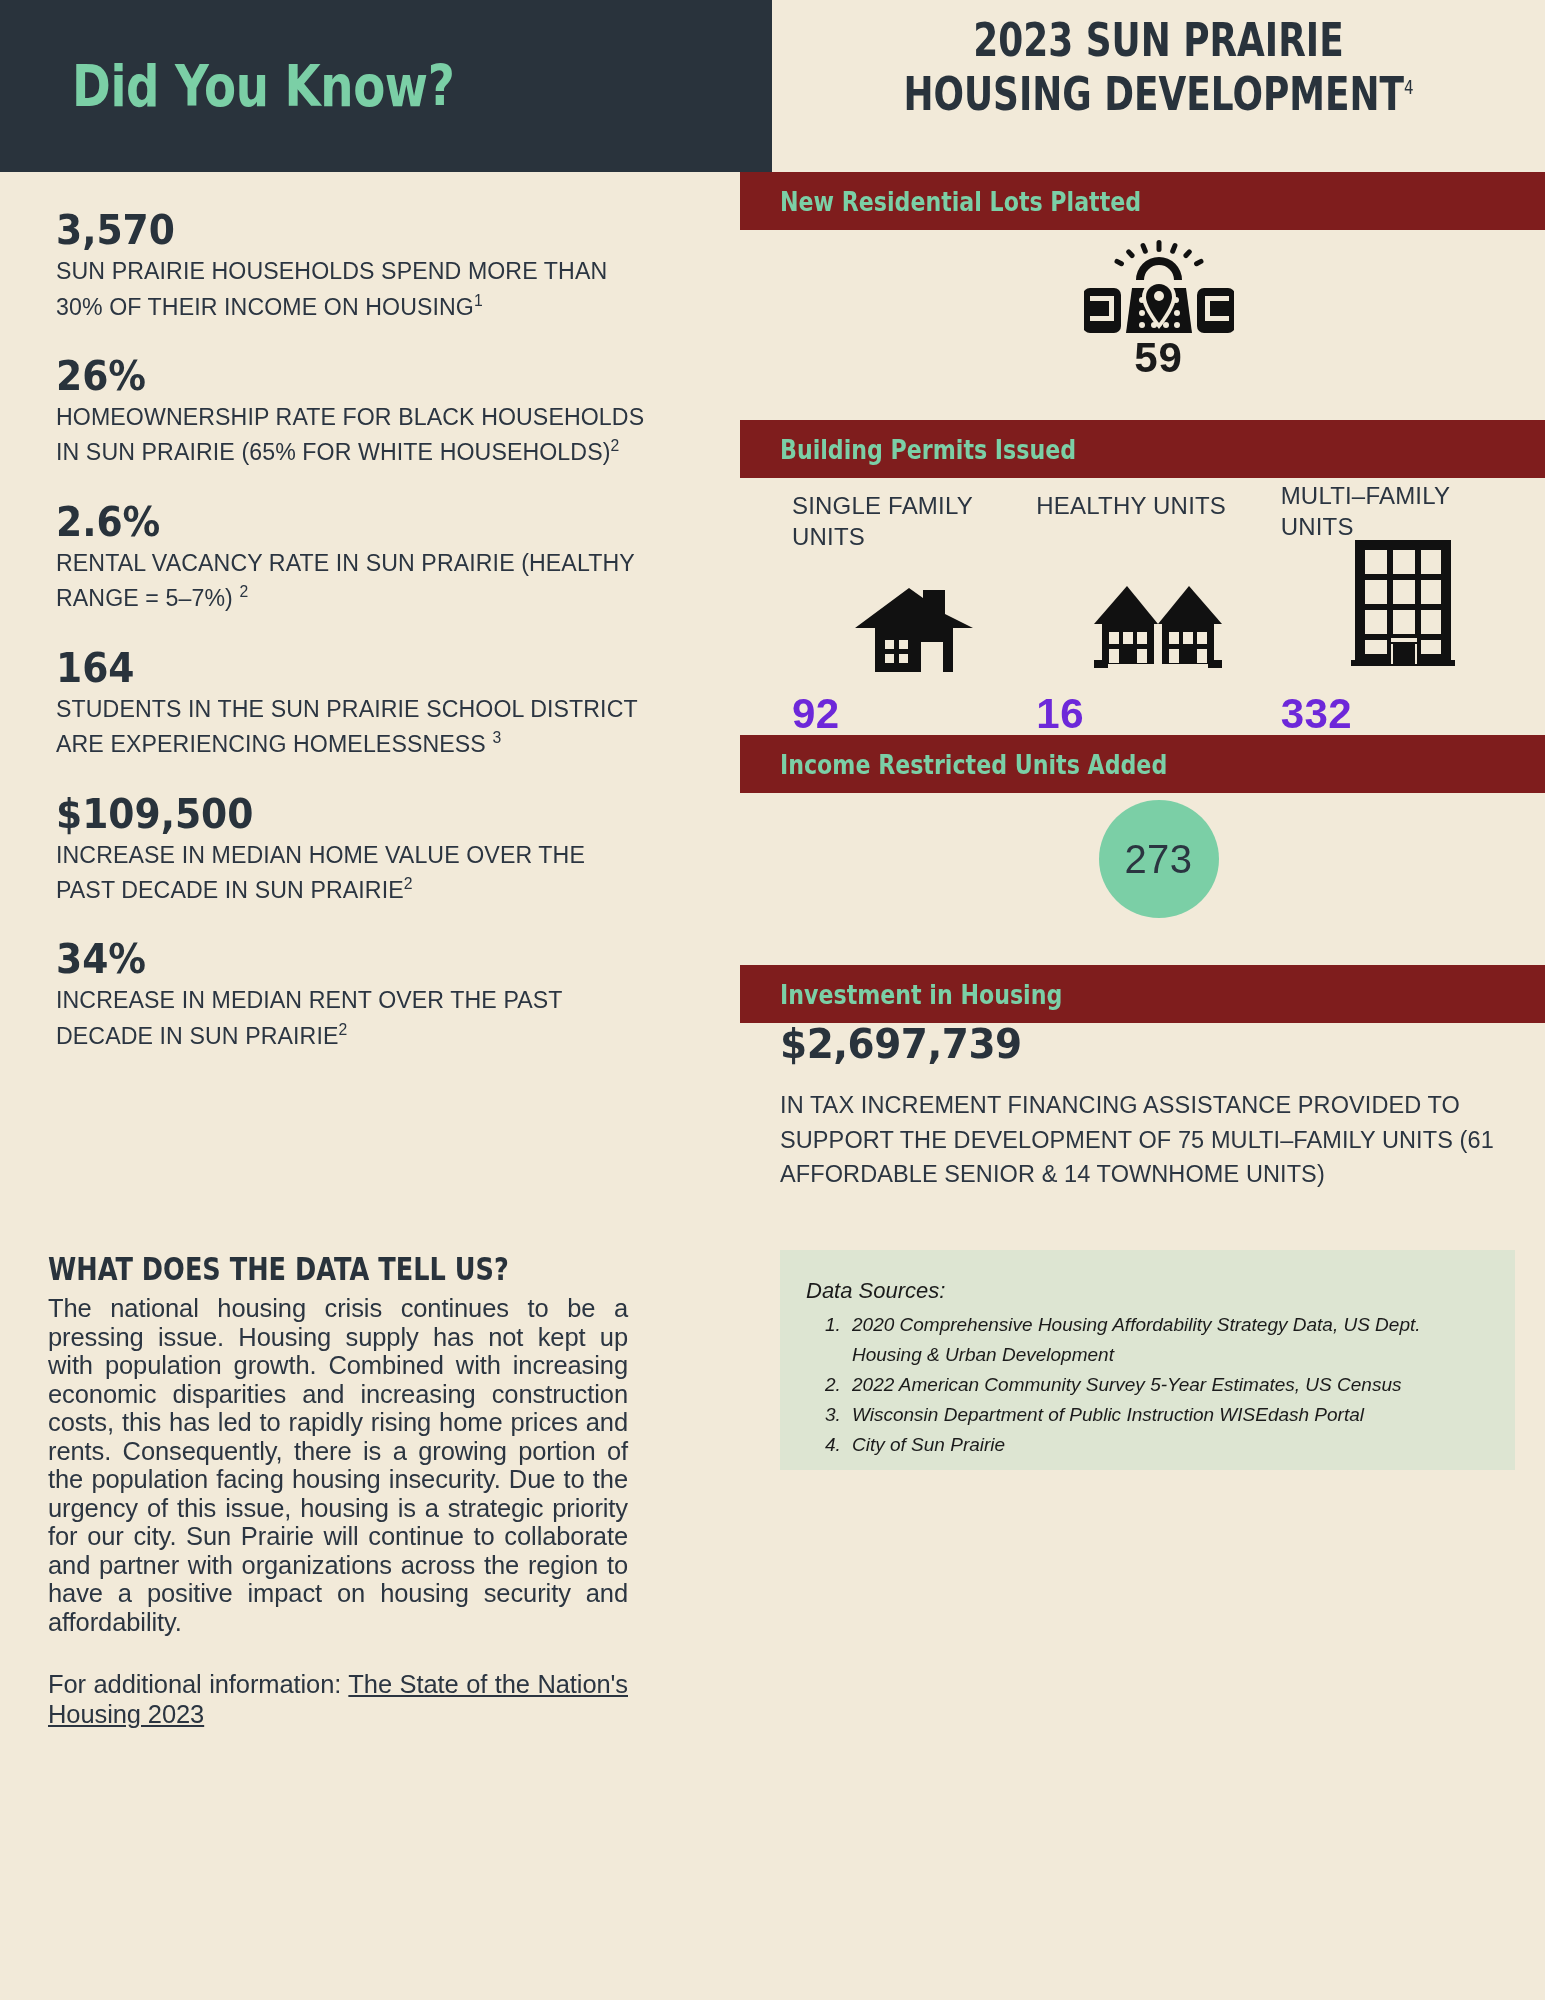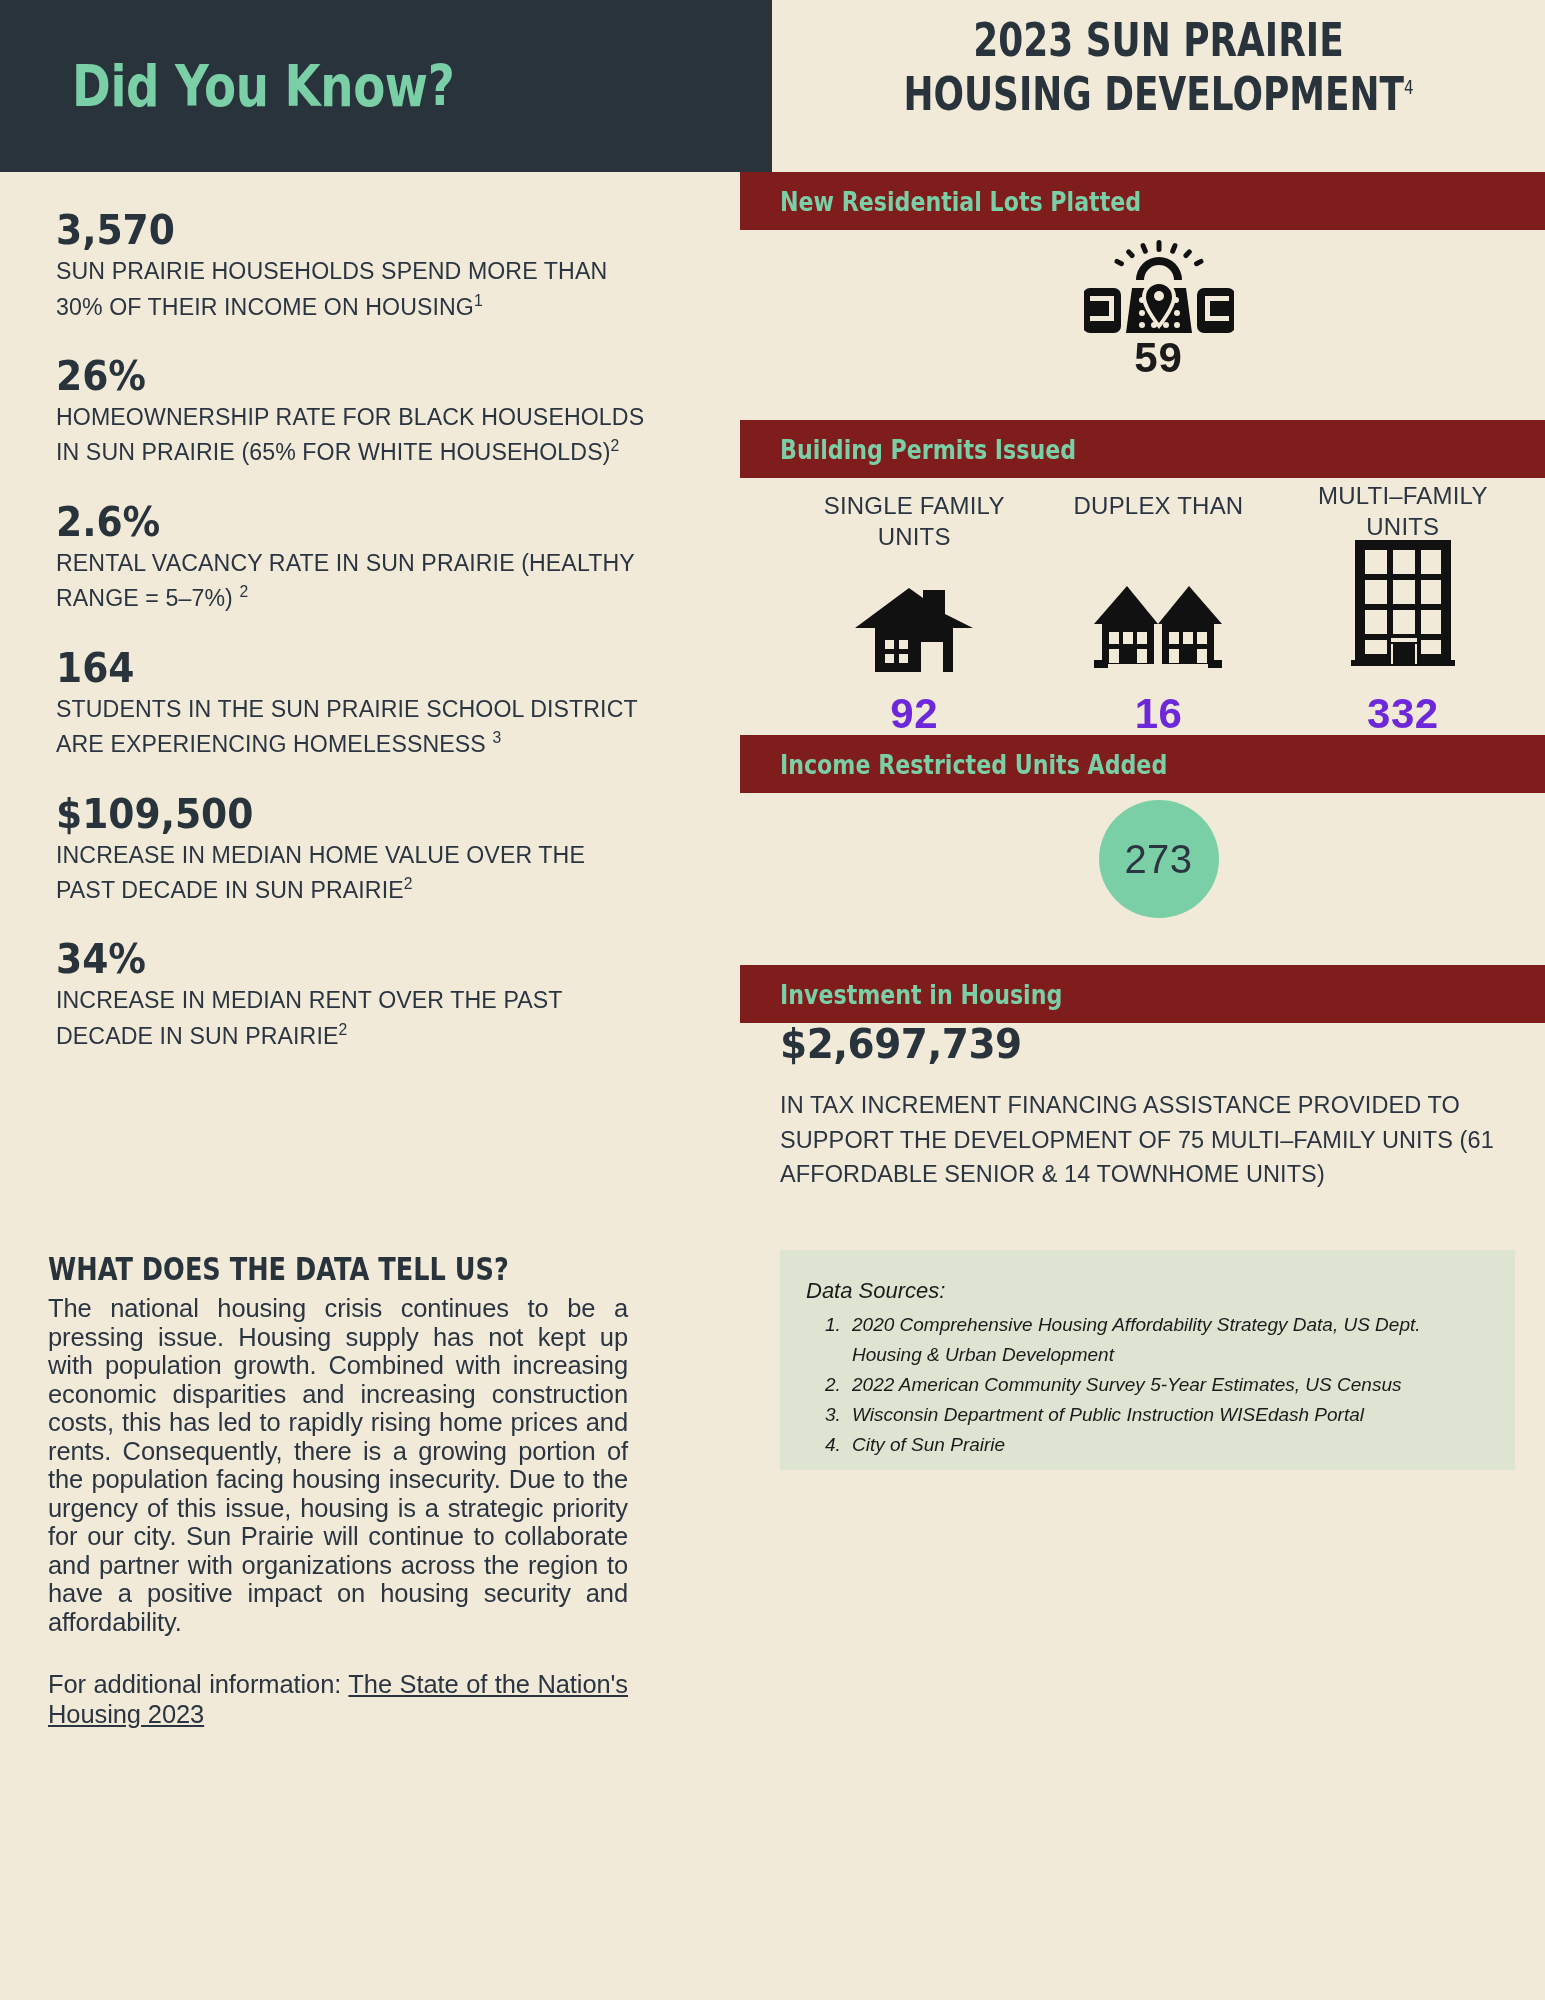--- a/index.html
+++ b/index.html
@@ -172,21 +172,20 @@
     position: absolute;
     left: 0; top: 480px;
     width: 773px;
     display: flex;
     justify-content: space-around;
     align-items: flex-end;
     padding: 0 20px;
   }
   .permit-col {
     flex: 1;
-    text-align: center;
   }
   .permit-label {
     font-family: "Liberation Sans", sans-serif;
     font-size: 24px;
     color: #2b3541;
     line-height: 1.3;
     letter-spacing: 0.2px;
     min-height: 66px;
   }
   .permit-icon {
@@ -408,21 +407,21 @@
               <rect x="32" y="78" width="9" height="9" fill="#f2ead9"></rect>
               <rect x="46" y="78" width="9" height="9" fill="#f2ead9"></rect>
               <rect x="68" y="66" width="22" height="30" fill="#f2ead9"></rect>
             </g>
           </svg>
         </div>
         <div class="permit-num">92</div>
       </div>
 
       <div class="permit-col">
-        <div class="permit-label">DUPLEX THAN</div>
+        <div class="permit-label">HEALTHY UNITS</div>
         <div class="permit-icon">
           <svg width="128" height="96" viewBox="0 0 128 96">
             <g fill="#111111">
               <path d="M0 48 L33 10 L64 48 Z"></path>
               <path d="M64 48 L95 10 L128 48 Z"></path>
               <rect x="8" y="48" width="52" height="40"></rect>
               <rect x="68" y="48" width="52" height="40"></rect>
               <rect x="0" y="84" width="14" height="8"></rect>
               <rect x="114" y="84" width="14" height="8"></rect>
               <rect x="15" y="56" width="10" height="12" fill="#f2ead9"></rect>

